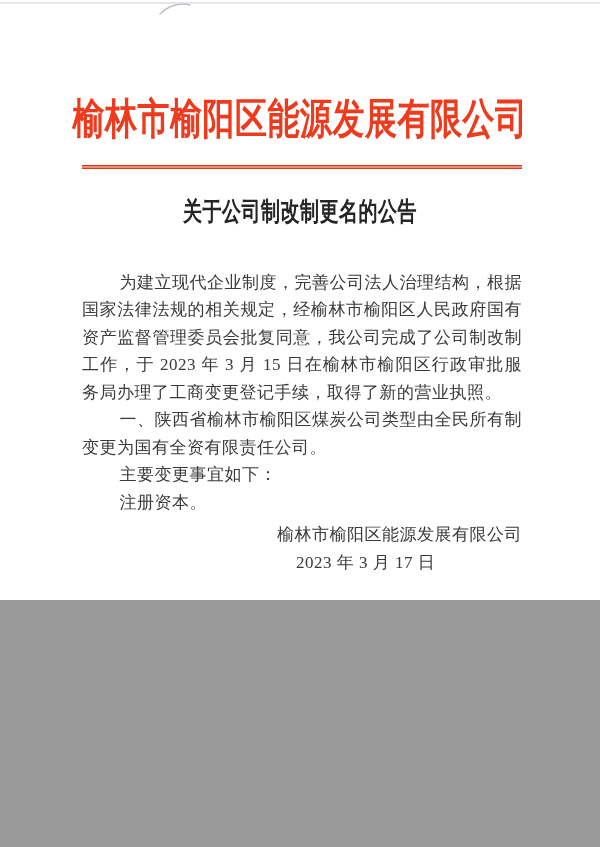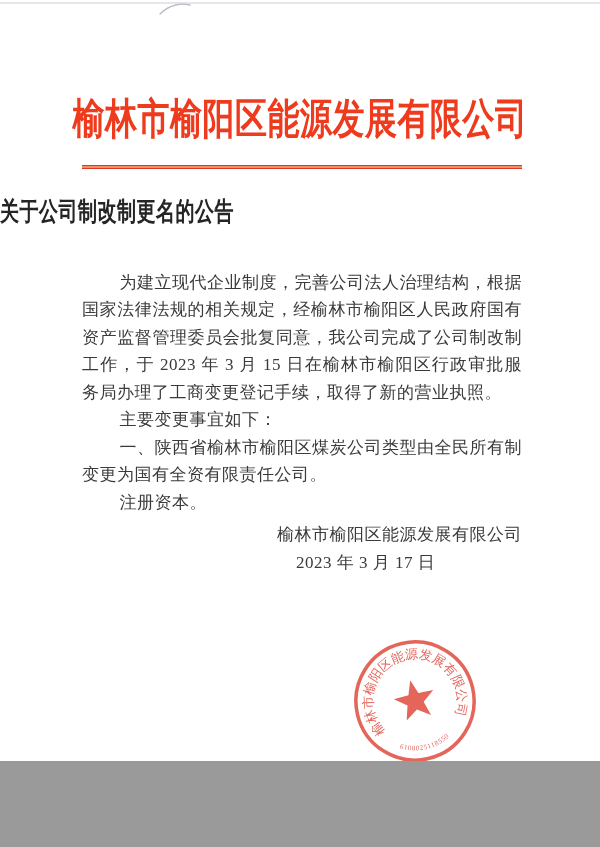--- a/index.html
+++ b/index.html
@@ -2,21 +2,21 @@
 <html><head>
 <meta charset="utf-8">
 <style>
   html,body{margin:0;padding:0;}
   body{
     width:600px;height:847px;
     background:#9a9a9a;
     font-family:"Liberation Serif","DejaVu Serif",serif;
   }
   .page{
-    position:relative;width:600px;height:761px;
+    position:relative;width:600px;height:600px;
     background:#ffffff;overflow:hidden;
   }
   .scan-top-edge{
     position:absolute;top:2px;left:0;width:600px;height:2px;
     background:#e7e7ea;
   }
   .pen-mark{
     position:absolute;left:158px;top:2px;width:34px;height:14px;
   }
   
@@ -30,21 +30,21 @@
     color:#ee3a1d;
     transform:scaleY(1.32);transform-origin:center;
     white-space:nowrap;
   }
   .red-rule{
     height:4px;margin:14px 78px 0 82px;
     background:linear-gradient(to bottom,#e03a1d 0 28%,#f9b49c 42% 58%,#e03a1d 72% 100%);
   }
   
   .doc-title{
-    margin:26px 0 0 0;line-height:30px;font-weight:bold;
+    margin:26px 0 0 0;text-align:center;line-height:30px;font-weight:bold;
   }
   .doc-title .stretch{
     display:inline-block;font-size:19px;color:#252525;
     letter-spacing:0.5px;
     transform:scaleY(1.35);transform-origin:center;white-space:nowrap;
   }
   
   .body-text{
     margin:42px 78px 18px 82px;
     font-size:17px;line-height:27.5px;color:#3a3a3a;
@@ -86,22 +86,22 @@
     </h1>
     <div class="red-rule"></div>
   </header>
 
   <h2 class="doc-title">
     <span class="stretch">关于公司制改制更名的公告</span>
   </h2>
 
   <main class="body-text">
     <p>为建立现代企业制度，完善公司法人治理结构，根据国家法律法规的相关规定，经榆林市榆阳区人民政府国有资产监督管理委员会批复同意，我公司完成了公司制改制工作，于 2023 年 3 月 15 日在榆林市榆阳区行政审批服务局办理了工商变更登记手续，取得了新的营业执照。</p>
+    <p>一、陕西省榆林市榆阳区煤炭公司类型由全民所有制变更为国有全资有限责任公司。</p>
     <p>主要变更事宜如下：</p>
-    <p>一、陕西省榆林市榆阳区煤炭公司类型由全民所有制变更为国有全资有限责任公司。</p>
     <p>注册资本。</p>
 
     <div class="sign-block">
       <div class="sign-company">榆林市榆阳区能源发展有限公司</div>
       <div class="sign-date">2023 年 3 月 17 日</div>
     </div>
   </main>
 
   <div class="seal">
     <svg viewBox="0 0 160 160">

